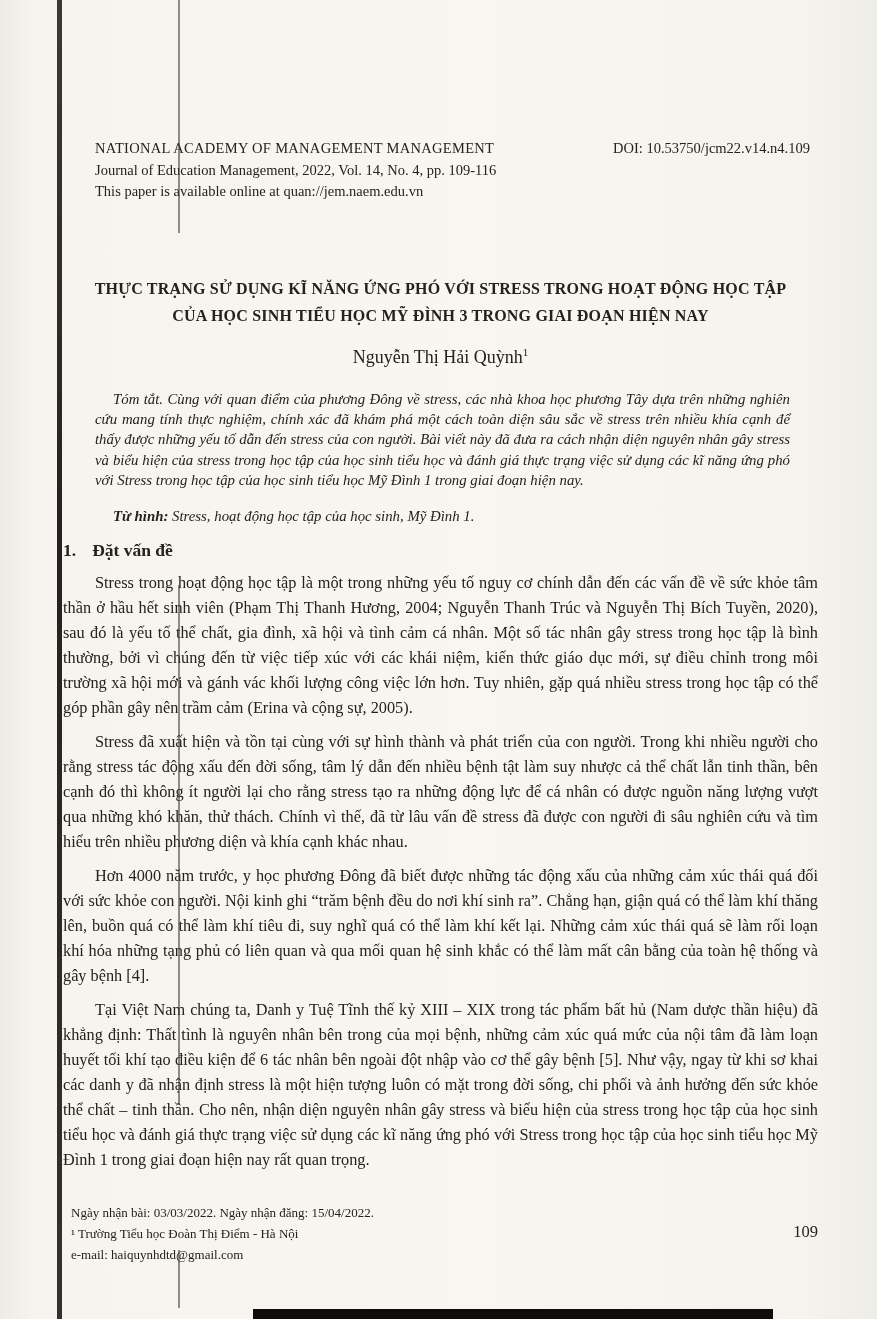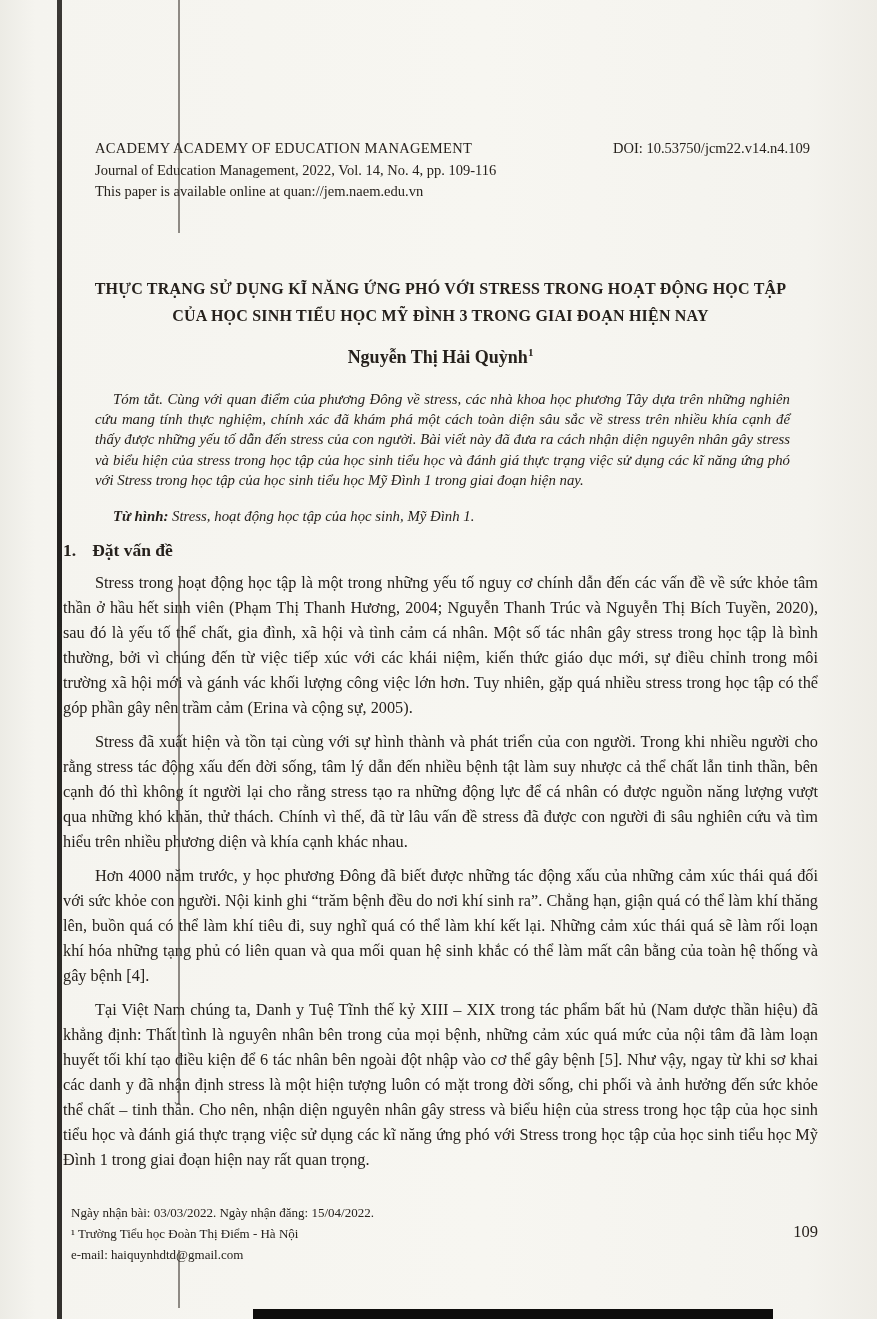--- a/index.html
+++ b/index.html
@@ -24,21 +24,21 @@
   .scan-line.seg2{top:585px;height:520px;}
   .scan-line.seg3{top:1250px;height:58px;}
   .bottom-bar{position:absolute;left:253px;bottom:0;width:520px;height:10px;background:#0e0d0c;}
   
   .content{position:absolute;left:63px;top:0;width:755px;padding-top:138px;}
   .journal-header{font-size:14.5px;line-height:21.5px;padding-left:32px;padding-right:8px;}
   .header-row{display:flex;justify-content:space-between;}
   .publisher{letter-spacing:.3px;}
   .title{margin:72px 0 0 0;text-align:center;font-size:16px;font-weight:bold;line-height:27px;letter-spacing:.2px;}
   .title-line{display:block;}
-  .author{margin-top:17px;text-align:center;font-size:18px;font-weight:bold;}
+  .author{margin-top:17px;text-align:center;font-size:18px;}
   .author sup{font-size:11px;}
   .abstract{margin:21px 28px 0 32px;font-size:14.8px;font-style:italic;line-height:20.4px;text-align:justify;text-indent:18px;}
   .ab-label{font-weight:normal;}
   .keywords{margin:17px 28px 0 32px;font-size:14.8px;font-style:italic;text-indent:18px;}
   .keywords b{font-weight:bold;}
   .sec{margin:15px 0 0 0;font-size:17.5px;font-weight:bold;}
   .sec-title{margin-left:16px;}
   .body-p{margin:9px 0 0 0;font-size:16.3px;line-height:25px;text-align:justify;text-indent:32px;}
   .body-p:first-of-type{margin-top:10px;}
   .footnotes{margin-top:30px;margin-left:8px;font-size:13px;line-height:21px;}
@@ -46,21 +46,21 @@
 </style>
 </head>
 <body>
 
 <div class="page">
 
   <div class="content">
 
     <header class="journal-header">
       <div class="header-row">
-        <span class="publisher">ACADEMY ACADEMY OF EDUCATION MANAGEMENT</span>
+        <span class="publisher">NATIONAL ACADEMY OF MANAGEMENT MANAGEMENT</span>
         <span>DOI: 10.53750/jcm22.v14.n4.109</span>
       </div>
       <div>Journal of Education Management, 2022, Vol. 14, No. 4, pp. 109-116</div>
       <div>This paper is available online at quan://jem.naem.edu.vn</div>
     </header>
 
     <h1 class="title">
       <span class="title-line">THỰC TRẠNG SỬ DỤNG KĨ NĂNG ỨNG PHÓ VỚI STRESS TRONG HOẠT ĐỘNG HỌC TẬP</span>
       <span class="title-line">CỦA HỌC SINH TIỂU HỌC MỸ ĐÌNH 3 TRONG GIAI ĐOẠN HIỆN NAY</span>
     </h1>

